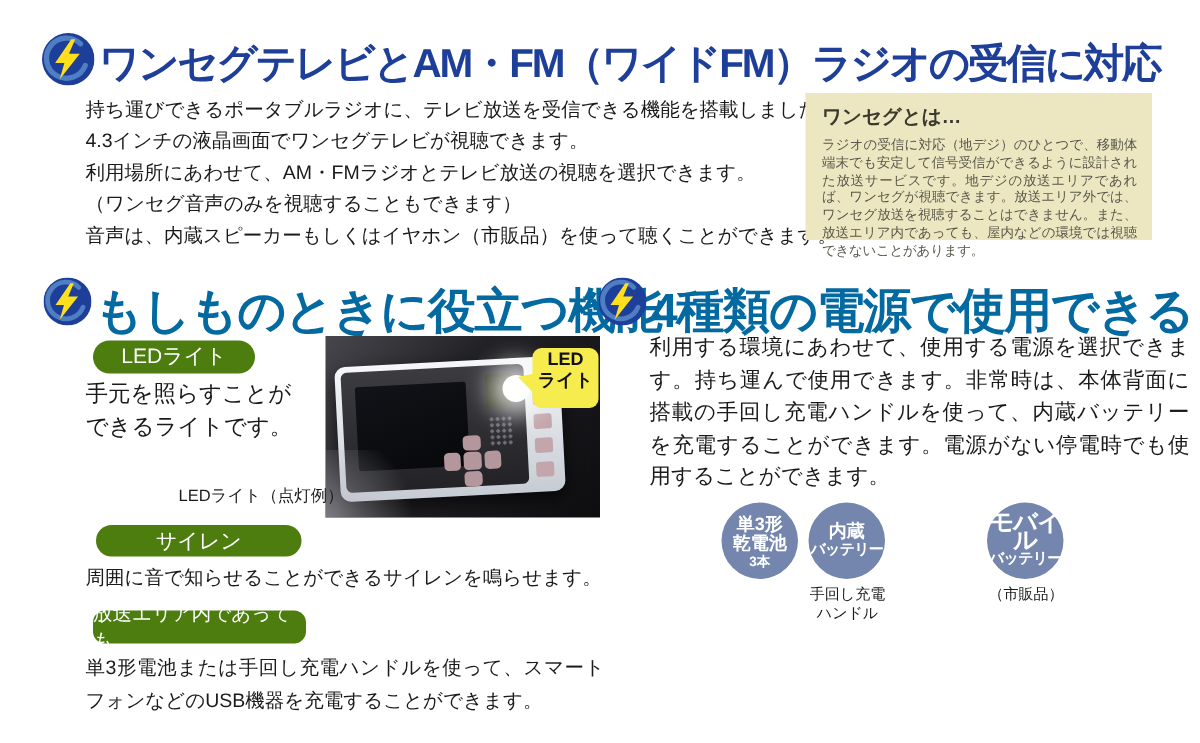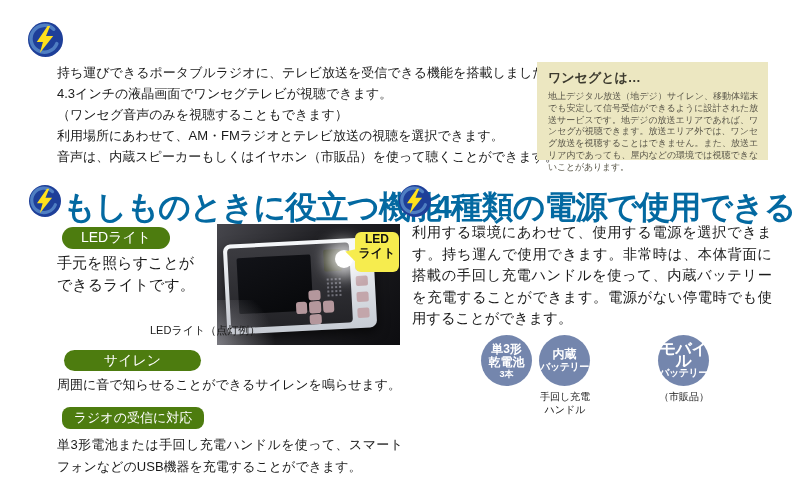--- a/index.html
+++ b/index.html
@@ -30,21 +30,21 @@
   .badge.pill{border-radius:11px;}
   .badge.rrect{border-radius:8px;}
 
   .led-desc{position:absolute;left:57px;top:252px;width:148px;font-size:15px;
             line-height:21.5px;color:#1a1a1a;}
   .siren-desc{position:absolute;left:57px;top:376px;font-size:13px;color:#1a1a1a;
               white-space:nowrap;}
   .charge-desc{position:absolute;left:57px;top:434px;width:346px;font-size:13px;
                line-height:22px;color:#1a1a1a;text-align:justify;}
   .photo-caption{position:absolute;left:119px;top:323px;font-size:11px;color:#1a1a1a;
-                 white-space:nowrap;margin-left:31px;}
+                 white-space:nowrap;}
 
   
   .photo{position:absolute;left:217px;top:224px;width:183px;height:121px;
          background:linear-gradient(125deg,#46464c 0%,#232327 40%,#0d0d10 100%);
          overflow:hidden;}
   .photo::after{content:"";position:absolute;left:0;bottom:0;width:70px;height:45px;
          background:radial-gradient(circle at 0% 100%,rgba(190,190,198,.55),rgba(0,0,0,0) 70%);}
   .device{position:absolute;left:8px;top:17px;width:150px;height:90px;
           background:linear-gradient(180deg,#f5f7f9,#c7ccd4);border-radius:7px;
           transform:rotate(-3deg);box-shadow:0 5px 12px rgba(0,0,0,.65);}
@@ -70,21 +70,21 @@
        background:#ffffff;box-shadow:0 0 16px 9px rgba(255,255,255,.75);}
   .callout{position:absolute;left:138px;top:8px;width:44px;height:40px;
            background:#f6ec4e;border-radius:6px;display:flex;flex-direction:column;
            align-items:center;justify-content:flex-start;font-weight:bold;font-size:12px;
            line-height:14px;color:#111;}
   .callout::before{content:"";position:absolute;left:-10px;top:16px;width:0;height:0;
            border-top:4px solid transparent;border-bottom:10px solid transparent;
            border-right:12px solid #f6ec4e;transform:rotate(6deg);}
 
   
-  .power-body{position:absolute;left:412px;top:222px;width:360px;font-size:14.3px;
+  .power-body{position:absolute;left:433px;top:222px;width:360px;font-size:14.3px;
               line-height:21.5px;color:#1a1a1a;text-align:justify;letter-spacing:0;}
   .pcircle{position:absolute;top:335px;width:51px;height:51px;border-radius:50%;
            background:#7486ad;color:#fff;font-weight:bold;display:flex;
            flex-direction:column;align-items:center;justify-content:center;
            text-align:center;}
   .pc-l1{font-size:12px;line-height:13px;}
   .pc-l2{font-size:10px;line-height:12px;letter-spacing:-0.5px;}
   .pc-l3{font-size:9px;line-height:10px;}
   .pc-cap{position:absolute;top:390px;font-size:10px;line-height:13px;color:#1a1a1a;
           text-align:center;}
@@ -94,32 +94,33 @@
 
 <div class="page">
 
   <span class="h-icon" style="left:28px;top:22px;">
     <svg width="35" height="35" viewBox="0 0 34 34">
       <circle cx="17" cy="17" r="17" fill="#1e3f99"></circle>
       <path d="M25 7 A13 13 0 1 0 28 21" fill="none" stroke="#4f7ec2" stroke-width="3.4" stroke-linecap="round"></path>
       <polygon points="19,4 8.5,19.5 14.5,19.5 11.5,30 24.5,13.5 17.5,13.5 21.5,4" fill="#ffdf1b"></polygon>
     </svg>
   </span>
+  <div class="h1">ワンセグテレビとAM・FM（ワイドFM）ラジオの受信に対応</div>
 
   <div class="intro">
     <div>持ち運びできるポータブルラジオに、テレビ放送を受信できる機能を搭載しました。</div>
     <div>4.3インチの液晶画面でワンセグテレビが視聴できます。</div>
+    <div>利用場所にあわせて、AM・FMラジオとテレビ放送の視聴を選択できます。</div>
     <div>（ワンセグ音声のみを視聴することもできます）</div>
-    <div>利用場所にあわせて、AM・FMラジオとテレビ放送の視聴を選択できます。</div>
     <div>音声は、内蔵スピーカーもしくはイヤホン（市販品）を使って聴くことができます。</div>
   </div>
 
   <div class="note-box">
     <div class="note-title">ワンセグとは…</div>
-    <div class="note-body">地上デジタル放送（地デジ）サイレン、移動体端末でも安定して信号受信ができるように設計された放送サービスです。地デジの放送エリアであれば、ワンセグが視聴できます。放送エリア外では、ワンセグ放送を視聴することはできません。また、放送エリア内であっても、屋内などの環境では視聴できないことがあります。</div>
+    <div class="note-body">ラジオの受信に対応（地デジ）のひとつで、移動体端末でも安定して信号受信ができるように設計された放送サービスです。地デジの放送エリアであれば、ワンセグが視聴できます。放送エリア外では、ワンセグ放送を視聴することはできません。また、放送エリア内であっても、屋内などの環境では視聴できないことがあります。</div>
   </div>
 
   <span class="h-icon" style="left:29px;top:185px;">
     <svg width="32" height="32" viewBox="0 0 34 34">
       <circle cx="17" cy="17" r="17" fill="#1e3f99"></circle>
       <path d="M25 7 A13 13 0 1 0 28 21" fill="none" stroke="#4f7ec2" stroke-width="3.4" stroke-linecap="round"></path>
       <polygon points="19,4 8.5,19.5 14.5,19.5 11.5,30 24.5,13.5 17.5,13.5 21.5,4" fill="#ffdf1b"></polygon>
     </svg>
   </span>
   <div class="h2" style="left:63px;top:186px;">もしものときに役立つ機能</div>
@@ -150,21 +151,21 @@
     <div class="callout">
       <span>LED</span>
       <span>ライト</span>
     </div>
   </div>
   <div class="photo-caption">LEDライト（点灯例）</div>
 
   <div class="badge pill" style="left:64px;top:350px;width:137px;height:21px;font-size:14px;">サイレン</div>
   <div class="siren-desc">周囲に音で知らせることができるサイレンを鳴らせます。</div>
 
-  <div class="badge rrect" style="left:62px;top:407px;width:142px;height:22px;font-size:13px;">ラジオの受信に対応</div>
+  <div class="badge rrect" style="left:62px;top:407px;width:142px;height:22px;font-size:13px;">放送エリア内であっても</div>
   <div class="charge-desc">単3形電池または手回し充電ハンドルを使って、スマートフォンなどのUSB機器を充電することができます。</div>
 
   <span class="h-icon" style="left:399px;top:185px;">
     <svg width="32" height="32" viewBox="0 0 34 34">
       <circle cx="17" cy="17" r="17" fill="#1e3f99"></circle>
       <path d="M25 7 A13 13 0 1 0 28 21" fill="none" stroke="#4f7ec2" stroke-width="3.4" stroke-linecap="round"></path>
       <polygon points="19,4 8.5,19.5 14.5,19.5 11.5,30 24.5,13.5 17.5,13.5 21.5,4" fill="#ffdf1b"></polygon>
     </svg>
   </span>
   <div class="h2" style="left:434px;top:186px;">4種類の電源で使用できる</div>

